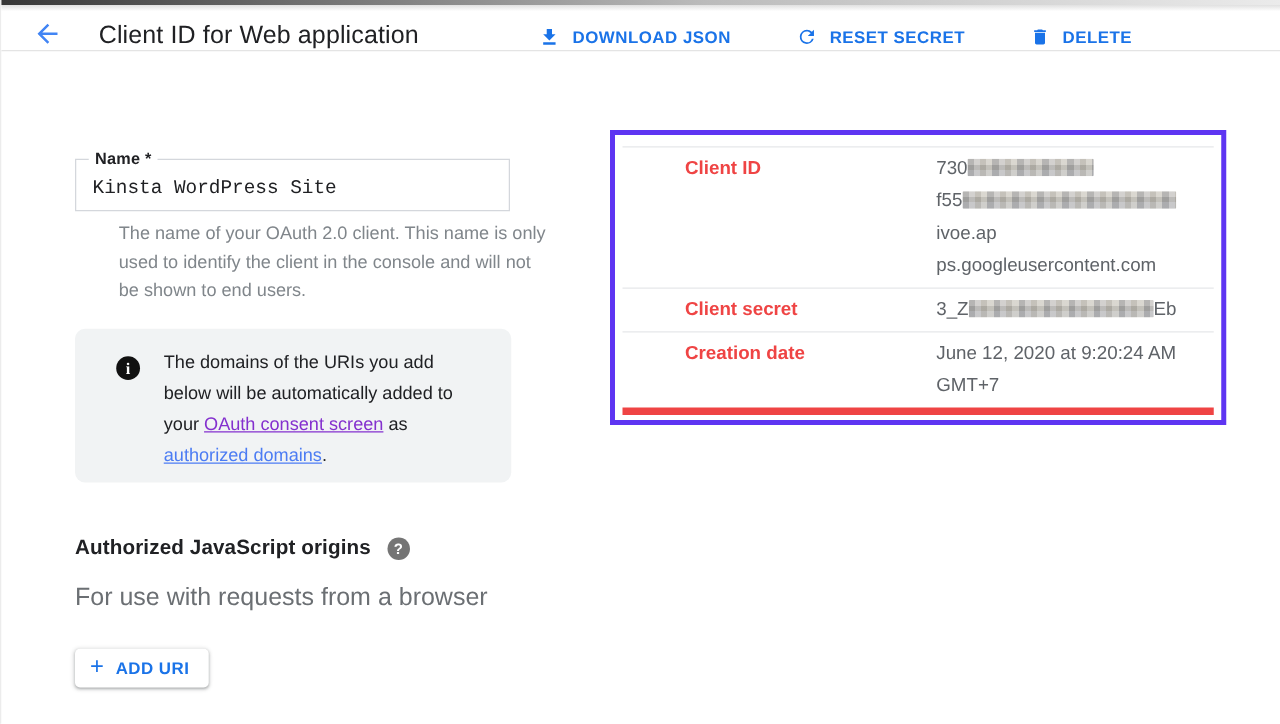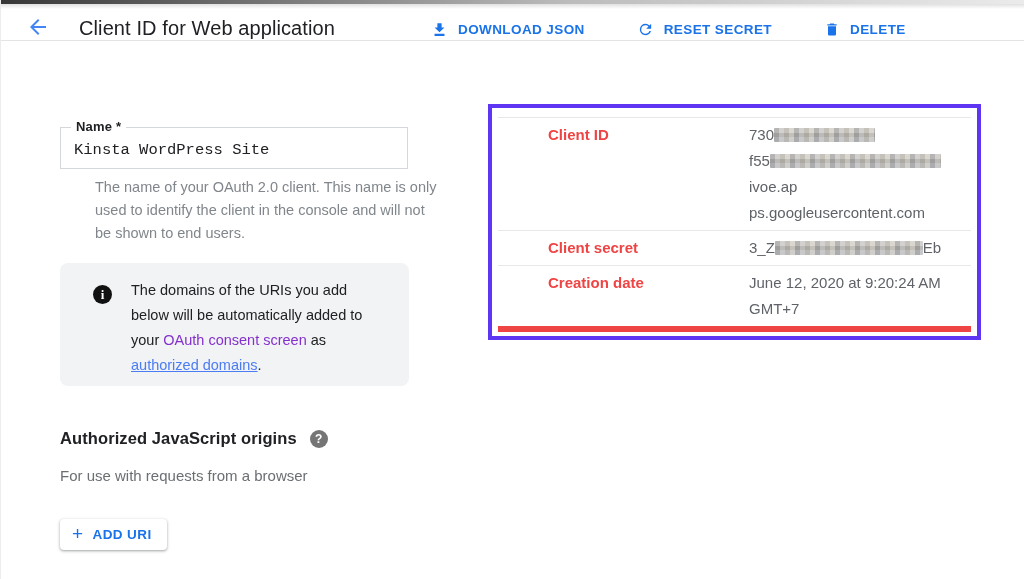--- a/index.html
+++ b/index.html
@@ -73,36 +73,36 @@
   .info-icon {
     position:absolute; left:33px; top:22px; width:19px; height:19px;
     border-radius:50%; background:#111; color:#fff;
     font-size:13px; font-weight:700; font-family:"Liberation Serif", serif;
     display:flex; align-items:center; justify-content:center;
   }
   .info-text {
     position:absolute; left:71px; top:15px; width:244px;
     font-size:14.5px; line-height:25px; color:#202124;
   }
-  .lnk-purple { color:#8430ce; cursor:pointer; }
+  .lnk-purple { color:#8430ce; text-decoration:underline; cursor:pointer; }
   .lnk-blue   { color:#4c7cf3; text-decoration:underline; cursor:pointer; }
 
   .origins-heading {
     position:absolute; left:59px; top:429px;
     display:flex; align-items:center; gap:13px;text-align:right;
   }
   .origins-heading h2 { font-size:16.5px; font-weight:700; color:#202124; letter-spacing:.1px; }
   .help-icon {
     width:18px; height:18px; border-radius:50%; background:#757575; color:#fff;
     font-size:12px; font-weight:700; display:flex; align-items:center; justify-content:center;
     cursor:pointer;
   }
   .origins-sub {
     position:absolute; left:59px; top:467px;
-    font-size:15px; color:#6b6f73;
+    font-size:20px; color:#6b6f73;
   }
   .add-uri-btn {
     position:absolute; left:59px; top:519px; height:31px;
     display:inline-flex; align-items:center; gap:9px; padding:0 15px 0 12px;
     background:#fff; border-radius:4px; cursor:pointer;
     box-shadow:0 1px 2px rgba(60,64,67,.3), 0 1px 3px 1px rgba(60,64,67,.15);
     color:#1a73e8; font-size:13.5px; font-weight:700; letter-spacing:.4px;
   }
   .add-uri-btn .plus { font-size:19px; font-weight:400; line-height:1; margin-top:-2px; }
 

